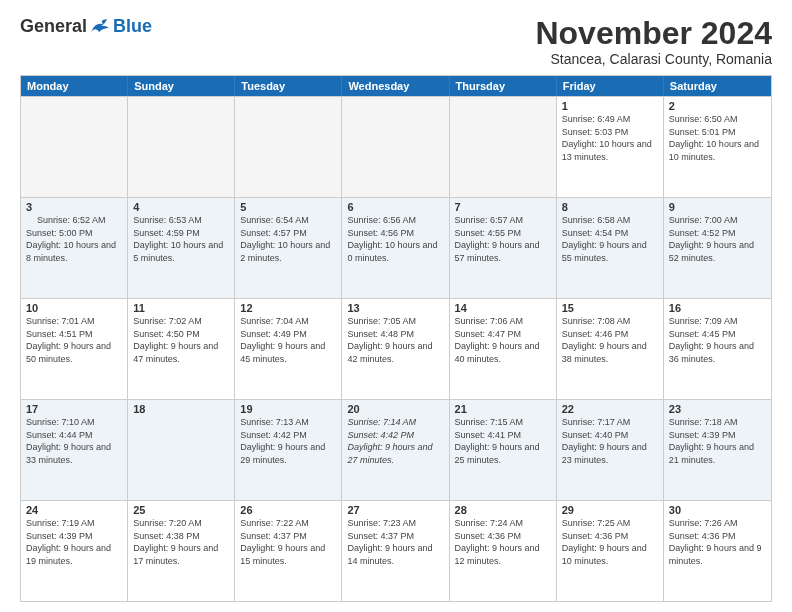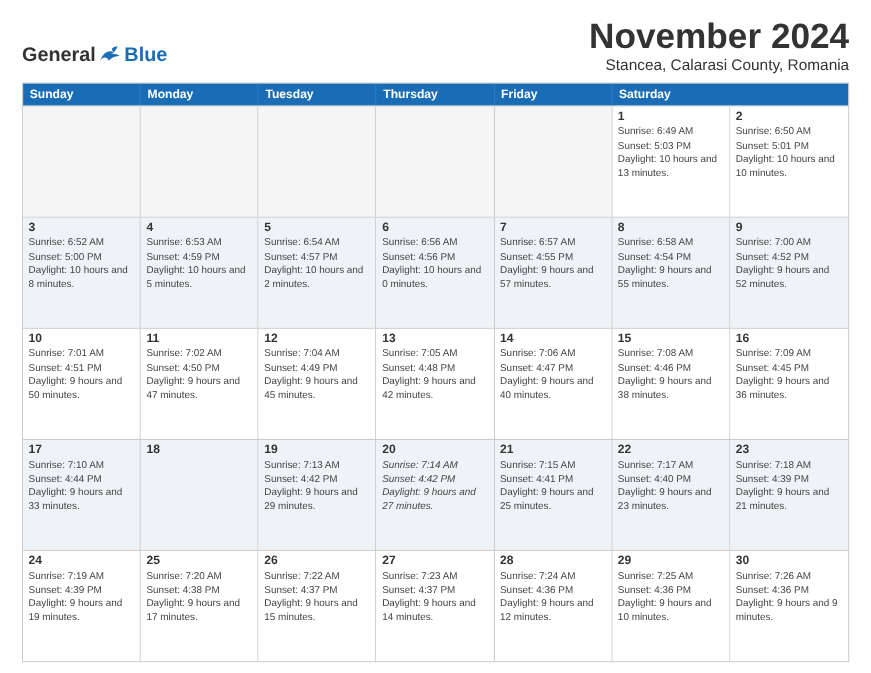--- a/index.html
+++ b/index.html
@@ -20,21 +20,20 @@
     .header {
       display: flex;
       justify-content: space-between;
       align-items: flex-start;
       margin-bottom: 8px;
     }
     .logo {
       display: flex;
       flex-direction: column;
       align-items: flex-start;
-      margin-top: 23px;
     }
     .logo-text {
       display: flex;
       align-items: center;
       gap: 2px;
     }
     .logo-general {
       font-size: 18px;
       font-weight: bold;
       color: #333;
@@ -139,43 +138,44 @@
       </div>
     </div>
     <div class="title-section">
       <div class="month-title">November 2024</div>
       <div class="subtitle">Stancea, Calarasi County, Romania</div>
     </div>
   </div>
 
   <div class="calendar">
     <div class="cal-header">
+      <div class="cal-header-cell">Monday</div>
       <div class="cal-header-cell">Sunday</div>
-      <div class="cal-header-cell">Monday</div>
       <div class="cal-header-cell">Tuesday</div>
+      <div class="cal-header-cell">Wednesday</div>
       <div class="cal-header-cell">Thursday</div>
       <div class="cal-header-cell">Friday</div>
       <div class="cal-header-cell">Saturday</div>
     </div>
     <div class="cal-body" id="cal-body">
     <div class="cal-row">
           <div class="cal-cell empty"></div>
           <div class="cal-cell empty"></div>
           <div class="cal-cell empty"></div>
           <div class="cal-cell empty"></div>
           <div class="cal-cell empty"></div>
           <div class="cal-cell"><span class="day-number">1</span><span class="day-info" style="white-space: pre-line;">Sunrise: 6:49 AM
 Sunset: 5:03 PM
 Daylight: 10 hours and 13 minutes.</span></div>
           <div class="cal-cell"><span class="day-number">2</span><span class="day-info" style="white-space: pre-line;">Sunrise: 6:50 AM
 Sunset: 5:01 PM
 Daylight: 10 hours and 10 minutes.</span></div>
         </div>
         <div class="cal-row">
-          <div class="cal-cell alt-row"><span class="day-number">3</span><span class="day-info" style="white-space: pre-line;">Sunrise: 6:52 AM
+          <div class="cal-cell alt-row"><span class="day-number">3</span><span class="day-info" style="white-space: pre-line; margin-left: 11px;">Sunrise: 6:52 AM
 Sunset: 5:00 PM
 Daylight: 10 hours and 8 minutes.</span></div>
           <div class="cal-cell alt-row"><span class="day-number">4</span><span class="day-info" style="white-space: pre-line;">Sunrise: 6:53 AM
 Sunset: 4:59 PM
 Daylight: 10 hours and 5 minutes.</span></div>
           <div class="cal-cell alt-row"><span class="day-number">5</span><span class="day-info" style="white-space: pre-line;">Sunrise: 6:54 AM
 Sunset: 4:57 PM
 Daylight: 10 hours and 2 minutes.</span></div>
           <div class="cal-cell alt-row"><span class="day-number">6</span><span class="day-info" style="white-space: pre-line;">Sunrise: 6:56 AM
 Sunset: 4:56 PM

